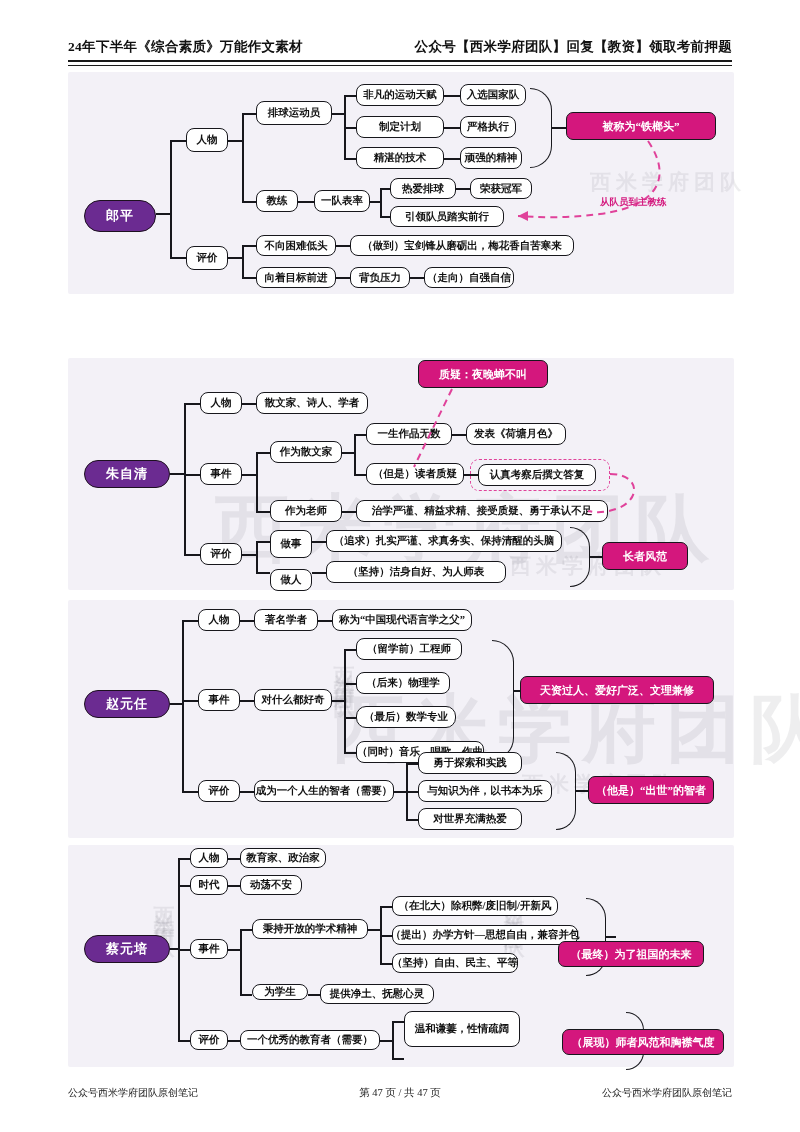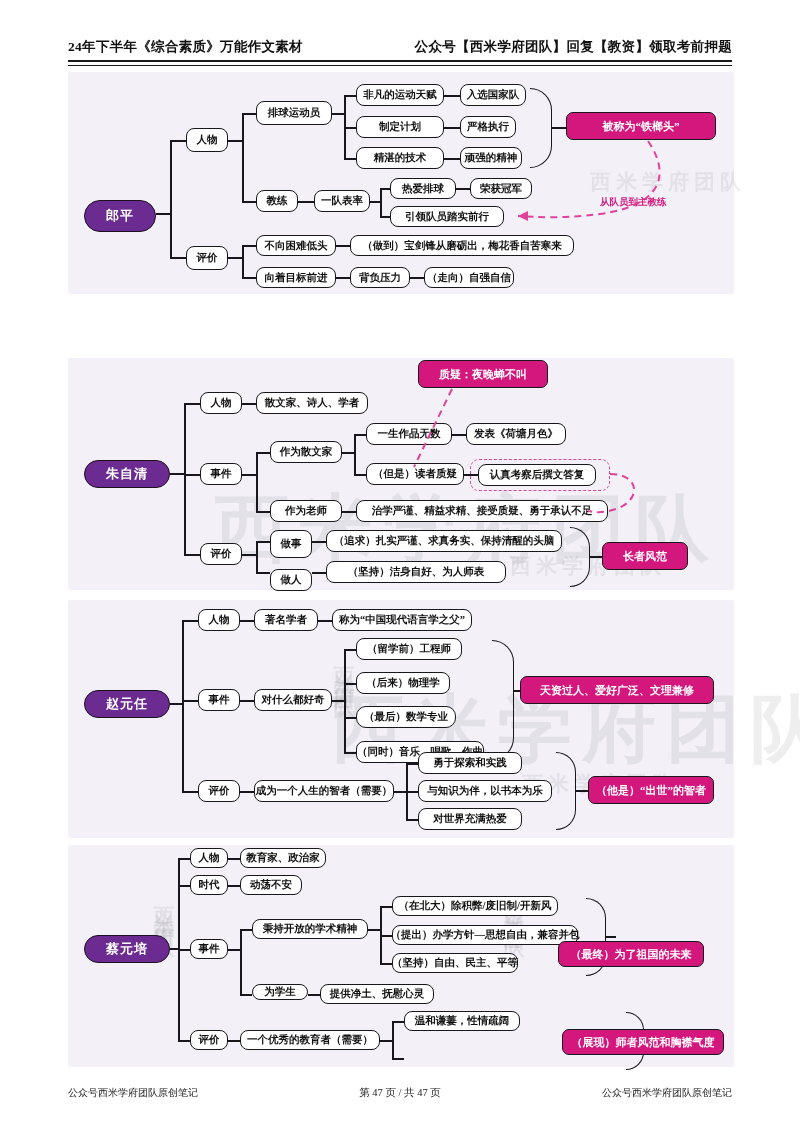--- a/index.html
+++ b/index.html
@@ -307,21 +307,21 @@
   <div class="node pink" style="left:558px;top:941px;width:146px;height:26px;">（最终）为了祖国的未来</div>
 
   <div class="node" style="left:190px;top:1030px;width:38px;height:20px;">评价</div>
   <div class="ln lnh" style="left:228px;top:1040px;width:12px;"></div>
   <div class="node" style="left:240px;top:1030px;width:140px;height:20px;">一个优秀的教育者（需要）</div>
   <div class="ln lnh" style="left:380px;top:1040px;width:12px;"></div>
   <div class="ln lnv" style="left:392px;top:1021px;height:38px;"></div>
   <div class="ln lnh" style="left:392px;top:1021px;width:12px;"></div>
   <div class="ln lnh" style="left:392px;top:1058px;width:12px;"></div>
 
-  <div class="node" style="left:404px;top:1011px;width:116px;height:20px;">温和谦萋，性情疏阔</div>
+  <div class="node" style="left:404px;top:1011px;width:116px;height:36px;">温和谦萋，性情疏阔</div>
 
   <div class="brace" style="left:626px;top:1012px;width:18px;height:58px;"></div>
   <div class="brace-tick" style="left:644px;top:1040px;width:10px;"></div>
   <div class="node pink" style="left:562px;top:1029px;width:162px;height:26px;">（展现）师者风范和胸襟气度</div>
 
   <div class="footer">
     <span>公众号西米学府团队原创笔记</span>
     <span class="mid">第 47 页 / 共 47 页</span>
     <span>公众号西米学府团队原创笔记</span>
   </div>

